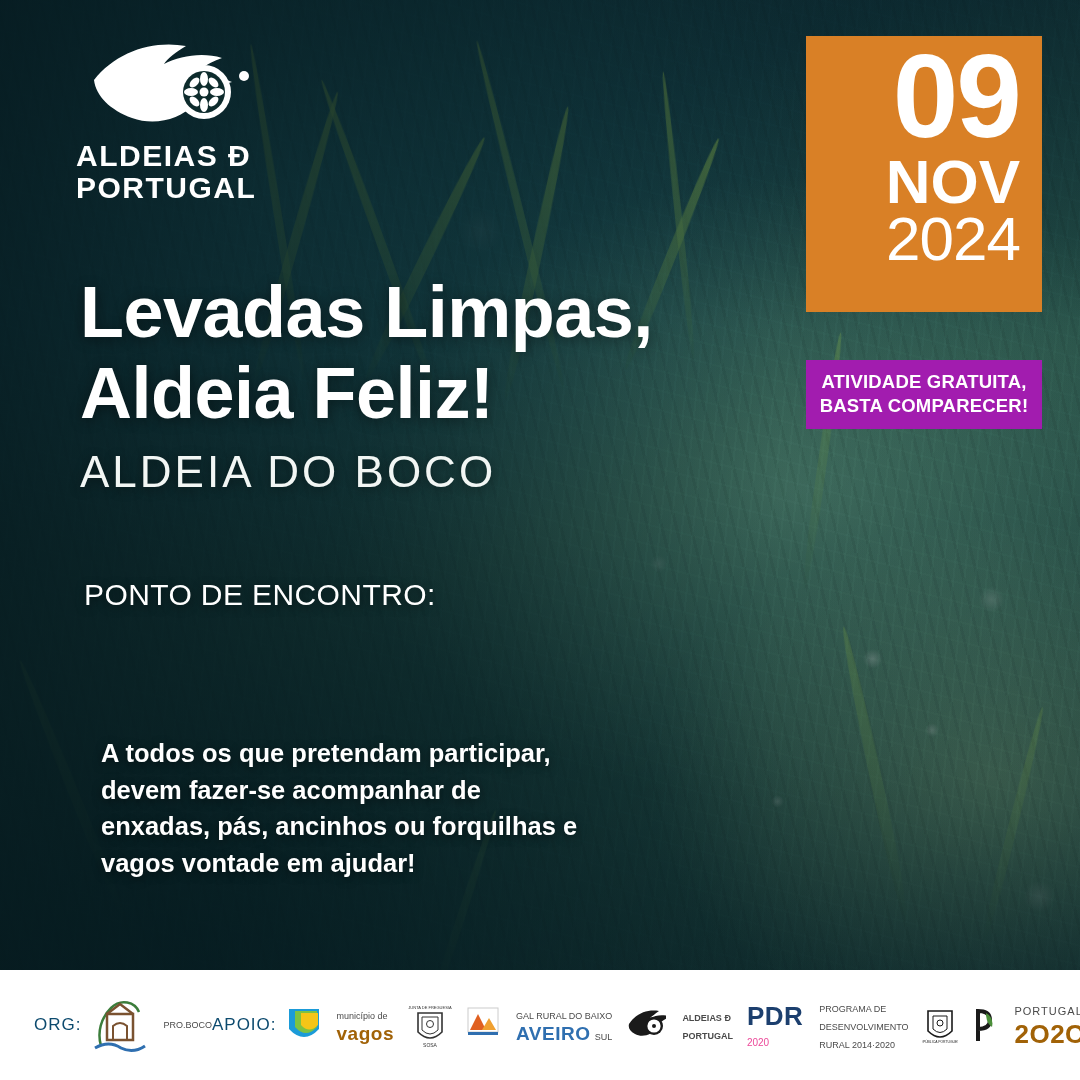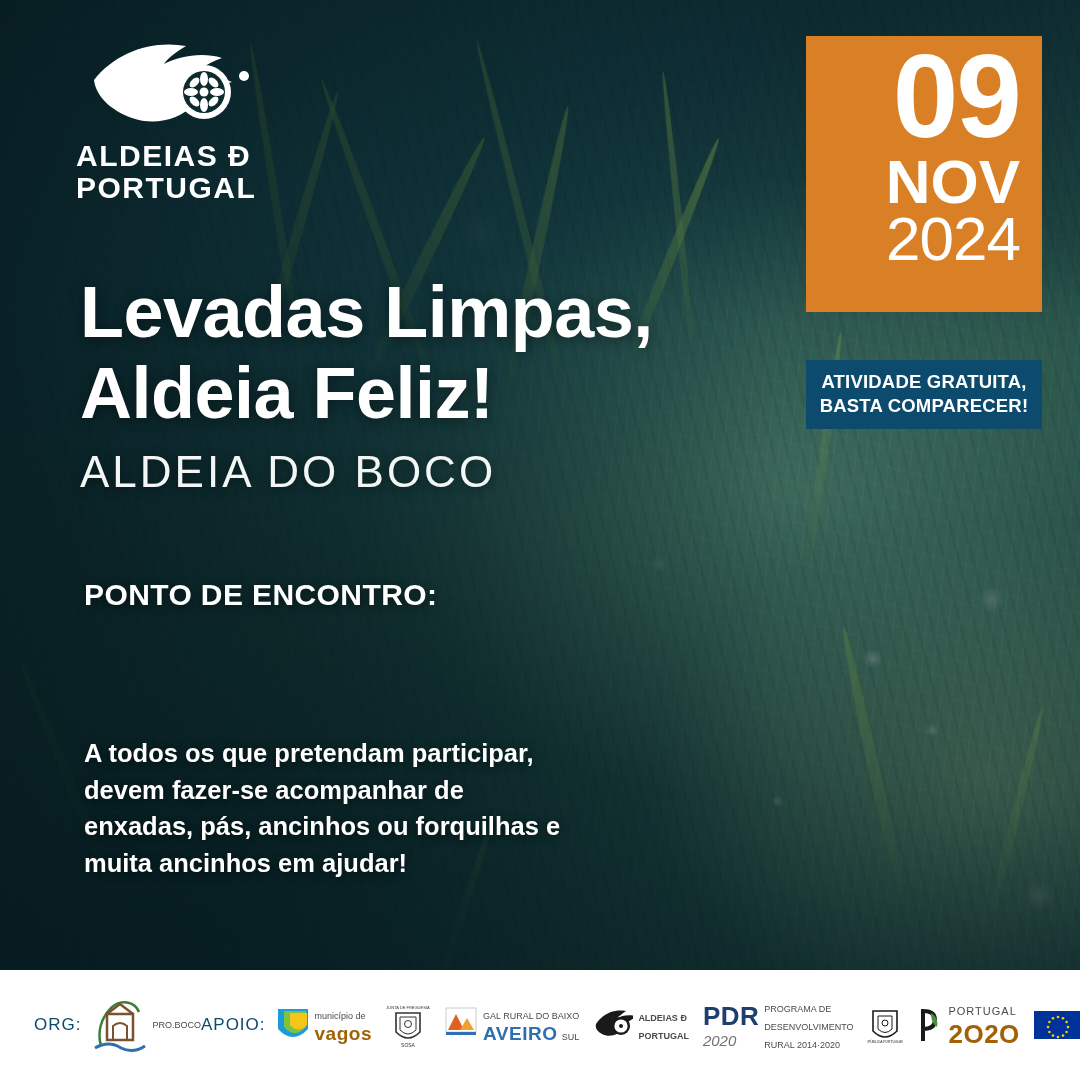--- a/index.html
+++ b/index.html
@@ -118,21 +118,21 @@
     letter-spacing: -1px;
     margin-left: 38px;
   }
 
   
   .free-tag {
     position: absolute;
     right: 38px;
     top: 360px;
     width: 236px;
-    background: #0c4a6e;
+    background: #a21caf;
     color: #ffffff;
     text-align: center;
     font-weight: bold;
     font-size: 18.5px;
     line-height: 1.28;
     padding: 10px 6px 12px;
     box-sizing: border-box;
     letter-spacing: .2px;
   }
 
@@ -161,36 +161,36 @@
 
   
   .meeting {
     position: absolute;
     left: 84px;
     top: 578px;
     width: 840px;
   }
   .meeting .label {
     font-size: 30px;
-    font-weight: bold;
+    font-weight: normal;
     letter-spacing: .4px;
     text-shadow: 0 2px 10px rgba(0,0,0,0.5);
   }
   .meeting .value {
     margin-top: 20px;
     font-size: 28px;
     font-weight: bold;
     letter-spacing: .2px;
     text-shadow: 0 2px 10px rgba(0,0,0,0.5);
   }
 
   
   .note {
     position: absolute;
-    left: 84px;
+    left: 101px;
     top: 735px;
     width: 620px;
     font-size: 25.5px;
     font-weight: bold;
     line-height: 1.44;
     text-shadow: 0 2px 10px rgba(0,0,0,0.5);
   }
 
   
   .footer {
@@ -215,21 +215,21 @@
   }
   .footer .group {
     display: flex;
     align-items: center;
     gap: 14px;
   }
   .footer .spacer { width: 46px; }
   .logo-slot {
     display: flex;
     align-items: center;
-    gap: 5px;
+    gap: 16px;
     white-space: nowrap;
   }
   .logo-text-sm { font-size: 9px; line-height: 1.12; color: #4a4a4a; }
   .logo-text-md { font-size: 19px; font-weight: bold; color: #a16207; letter-spacing: .5px; }
 </style>
 </head>
 <body>
 
 <div class="poster">
 
@@ -299,21 +299,21 @@
   </div>
 
   <div class="meeting">
     <div class="label">PONTO DE ENCONTRO:</div>
   </div>
 
   <div class="note">
     <div>A todos os que pretendam participar,</div>
     <div>devem fazer-se acompanhar de</div>
     <div>enxadas, pás, ancinhos ou forquilhas e</div>
-    <div>muita ancinhos em ajudar!</div>
+    <div>vagos vontade em ajudar!</div>
   </div>
 
   <div class="footer">
 
     <span class="cap">ORG:</span>
 
     <div class="group">
       <div class="logo-slot">
         <svg width="56" height="58" viewBox="0 0 56 58">
           <path d="M10 50 C6 36 10 22 20 12 C30 2 44 6 48 16" fill="none" stroke="#3b7d3b" stroke-width="2.5"></path>
@@ -376,21 +376,21 @@
         </svg>
         <span>
           <span class="logo-text-sm" style="font-weight:bold;">ALDEIAS Ð</span><br>
           <span class="logo-text-sm" style="font-weight:bold;">PORTUGAL</span>
         </span>
       </div>
 
       <div class="logo-slot">
         <span>
           <span class="logo-text-md" style="font-size:26px;color:#1c3f6e;">PDR</span><br>
-          <span class="logo-text-sm" style="font-size:15px;color:#737373;font-style:italic;">2020</span>
+          <span class="logo-text-sm" style="font-size:10px;color:#ec4899;">2020</span>
         </span>
         <span>
           <span class="logo-text-sm">PROGRAMA DE</span><br>
           <span class="logo-text-sm">DESENVOLVIMENTO</span><br>
           <span class="logo-text-sm">RURAL 2014·2020</span>
         </span>
       </div>
 
       <div class="logo-slot">
         <svg width="36" height="40" viewBox="0 0 36 40">

